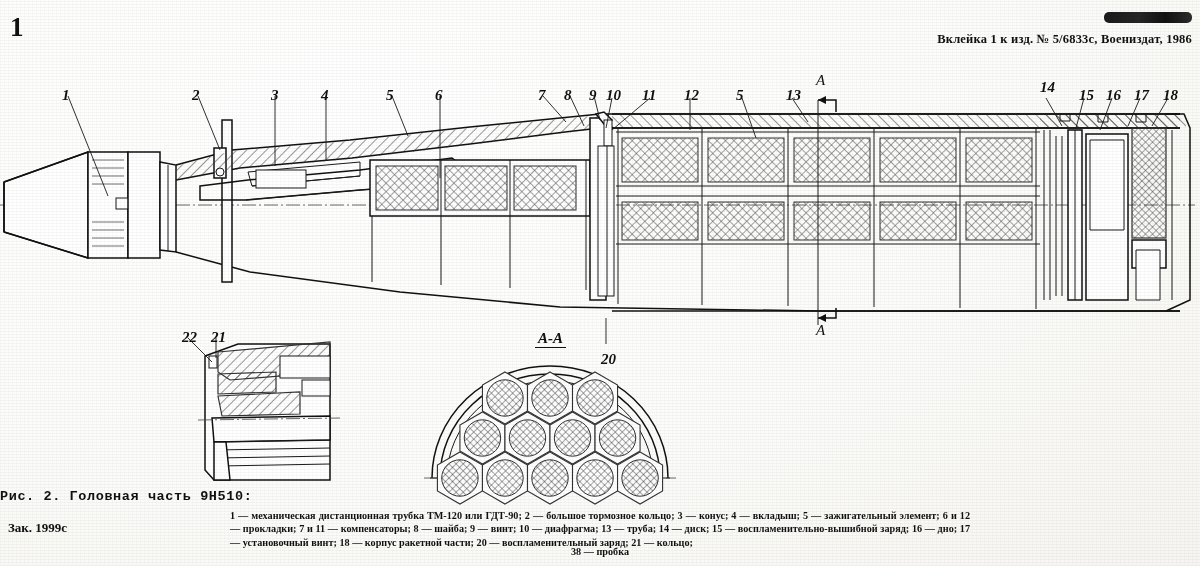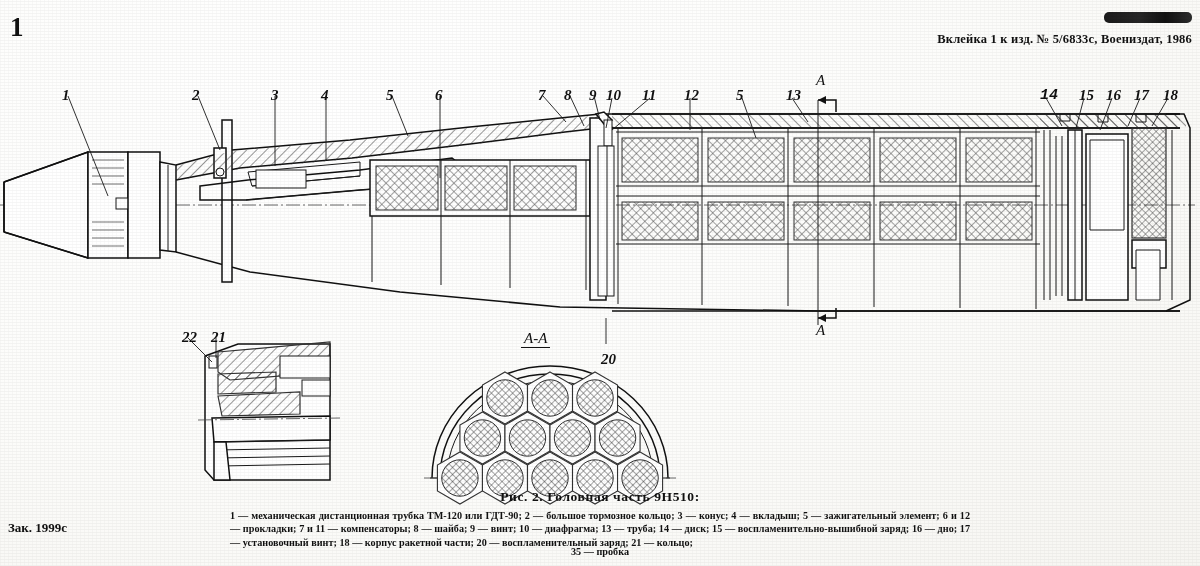--- a/index.html
+++ b/index.html
@@ -20,21 +20,21 @@
   .abs{position:absolute;}
 
   
   #page-number{left:10px;top:14px;font-size:27px;font-weight:bold;font-family:"Liberation Serif",serif;line-height:1;}
   #issue-note{right:8px;top:32px;font-size:12.5px;font-weight:bold;white-space:nowrap;letter-spacing:.2px;margin-left:12px;}
   #censor-bar{right:8px;top:12px;width:88px;height:11px;
      background:linear-gradient(90deg,#1a1a1a 0%, #262626 40%, #111 70%, #2c2c2c 100%);
      border-radius:5px/5px;}
   #order-number{left:8px;top:520px;font-size:13px;font-weight:bold;}
 
-  #fig-title{left:0;right:0;top:489px;text-align:center;font-size:13.5px;font-weight:bold;letter-spacing:.6px;}
+  #fig-title{left:0;right:0;top:489px;font-size:13.5px;font-weight:bold;letter-spacing:.6px;font-family:Liberation Mono, monospace;}
   #legend{left:230px;top:509px;width:740px;font-size:10.2px;font-weight:bold;line-height:1.32;text-align:justify;}
   #legend-last{left:230px;top:546px;width:740px;text-align:center;font-size:10.2px;font-weight:bold;}
 
   .callout-num{font-size:15px;font-family:"Liberation Serif",serif;font-style:italic;font-weight:600;line-height:1;}
   .sec-letter{font-size:15px;font-family:"Liberation Serif",serif;font-style:italic;}
   #aa-label{font-size:15px;font-style:italic;border-bottom:1.3px solid #111;padding:0 3px 1px;}
 
   svg{position:absolute;left:0;top:0;overflow:visible;}
   .ln{fill:none;stroke:#1a1a1a;stroke-width:1;}
   .ln-th{fill:none;stroke:#111;stroke-width:1.5;}
@@ -336,33 +336,33 @@
     <div class="abs callout-num" style="left: 386px; top: 88px;">5</div>
     <div class="abs callout-num" style="left: 435px; top: 88px;">6</div>
     <div class="abs callout-num" style="left: 538px; top: 88px;">7</div>
     <div class="abs callout-num" style="left: 564px; top: 88px;">8</div>
     <div class="abs callout-num" style="left: 589px; top: 88px;">9</div>
     <div class="abs callout-num" style="left: 606px; top: 88px;">10</div>
     <div class="abs callout-num" style="left: 642px; top: 88px;">11</div>
     <div class="abs callout-num" style="left: 684px; top: 88px;">12</div>
     <div class="abs callout-num" style="left: 736px; top: 88px;">5</div>
     <div class="abs callout-num" style="left: 786px; top: 88px;">13</div>
-    <div class="abs callout-num" style="left: 1040px; top: 88px; font-family: Liberation Mono, monospace;">14</div>
+    <div class="abs callout-num" style="left: 1040px; top: 80px;">14</div>
     <div class="abs callout-num" style="left: 1079px; top: 88px;">15</div>
     <div class="abs callout-num" style="left: 1106px; top: 88px;">16</div>
     <div class="abs callout-num" style="left: 1134px; top: 88px;">17</div>
     <div class="abs callout-num" style="left: 1163px; top: 88px; text-align: right;">18</div>
     <div class="abs callout-num" style="left: 182px; top: 330px;">22</div>
     <div class="abs callout-num" style="left: 211px; top: 330px; font-family: Liberation Serif, serif;">21</div>
     <div class="abs callout-num" style="left: 601px; top: 352px; text-align: center;">20</div>
   </div>
 
-<div class="abs" id="aa-wrap" style="left:521px;top:329px;">
+<div class="abs" id="aa-wrap" style="left:535px;top:329px;font-weight:bold;">
   <span id="aa-label" class="sec-letter">A-A</span>
 </div>
 <div class="abs sec-letter" style="left:816px;top:72px;">A</div>
 <div class="abs sec-letter" style="left:816px;top:322px;">A</div>
 
 <div class="abs" id="fig-title">Рис.  2.  Головная  часть  9Н510:</div>
 <div class="abs" id="legend">1 — механическая  дистанционная  трубка  ТМ-120  или  ГДТ-90;  2 — большое  тормозное  кольцо;  3 — конус;  4 — вкладыш;  5 — зажигательный  элемент;  6 и 12 — прокладки;  7 и 11 — компенсаторы;  8 — шайба;  9 — винт;  10 — диафрагма;  13 — труба;  14 — диск;  15 — воспламенительно-вышибной  заряд;  16 — дно;  17 — установочный  винт;  18 — корпус  ракетной  части;  20 — воспламенительный  заряд;  21 — кольцо;</div>
-<div class="abs" id="legend-last">35 — пробка</div>
+<div class="abs" id="legend-last">38 — пробка</div>
 
 <div id="grain"></div>
 
 </body></html>

